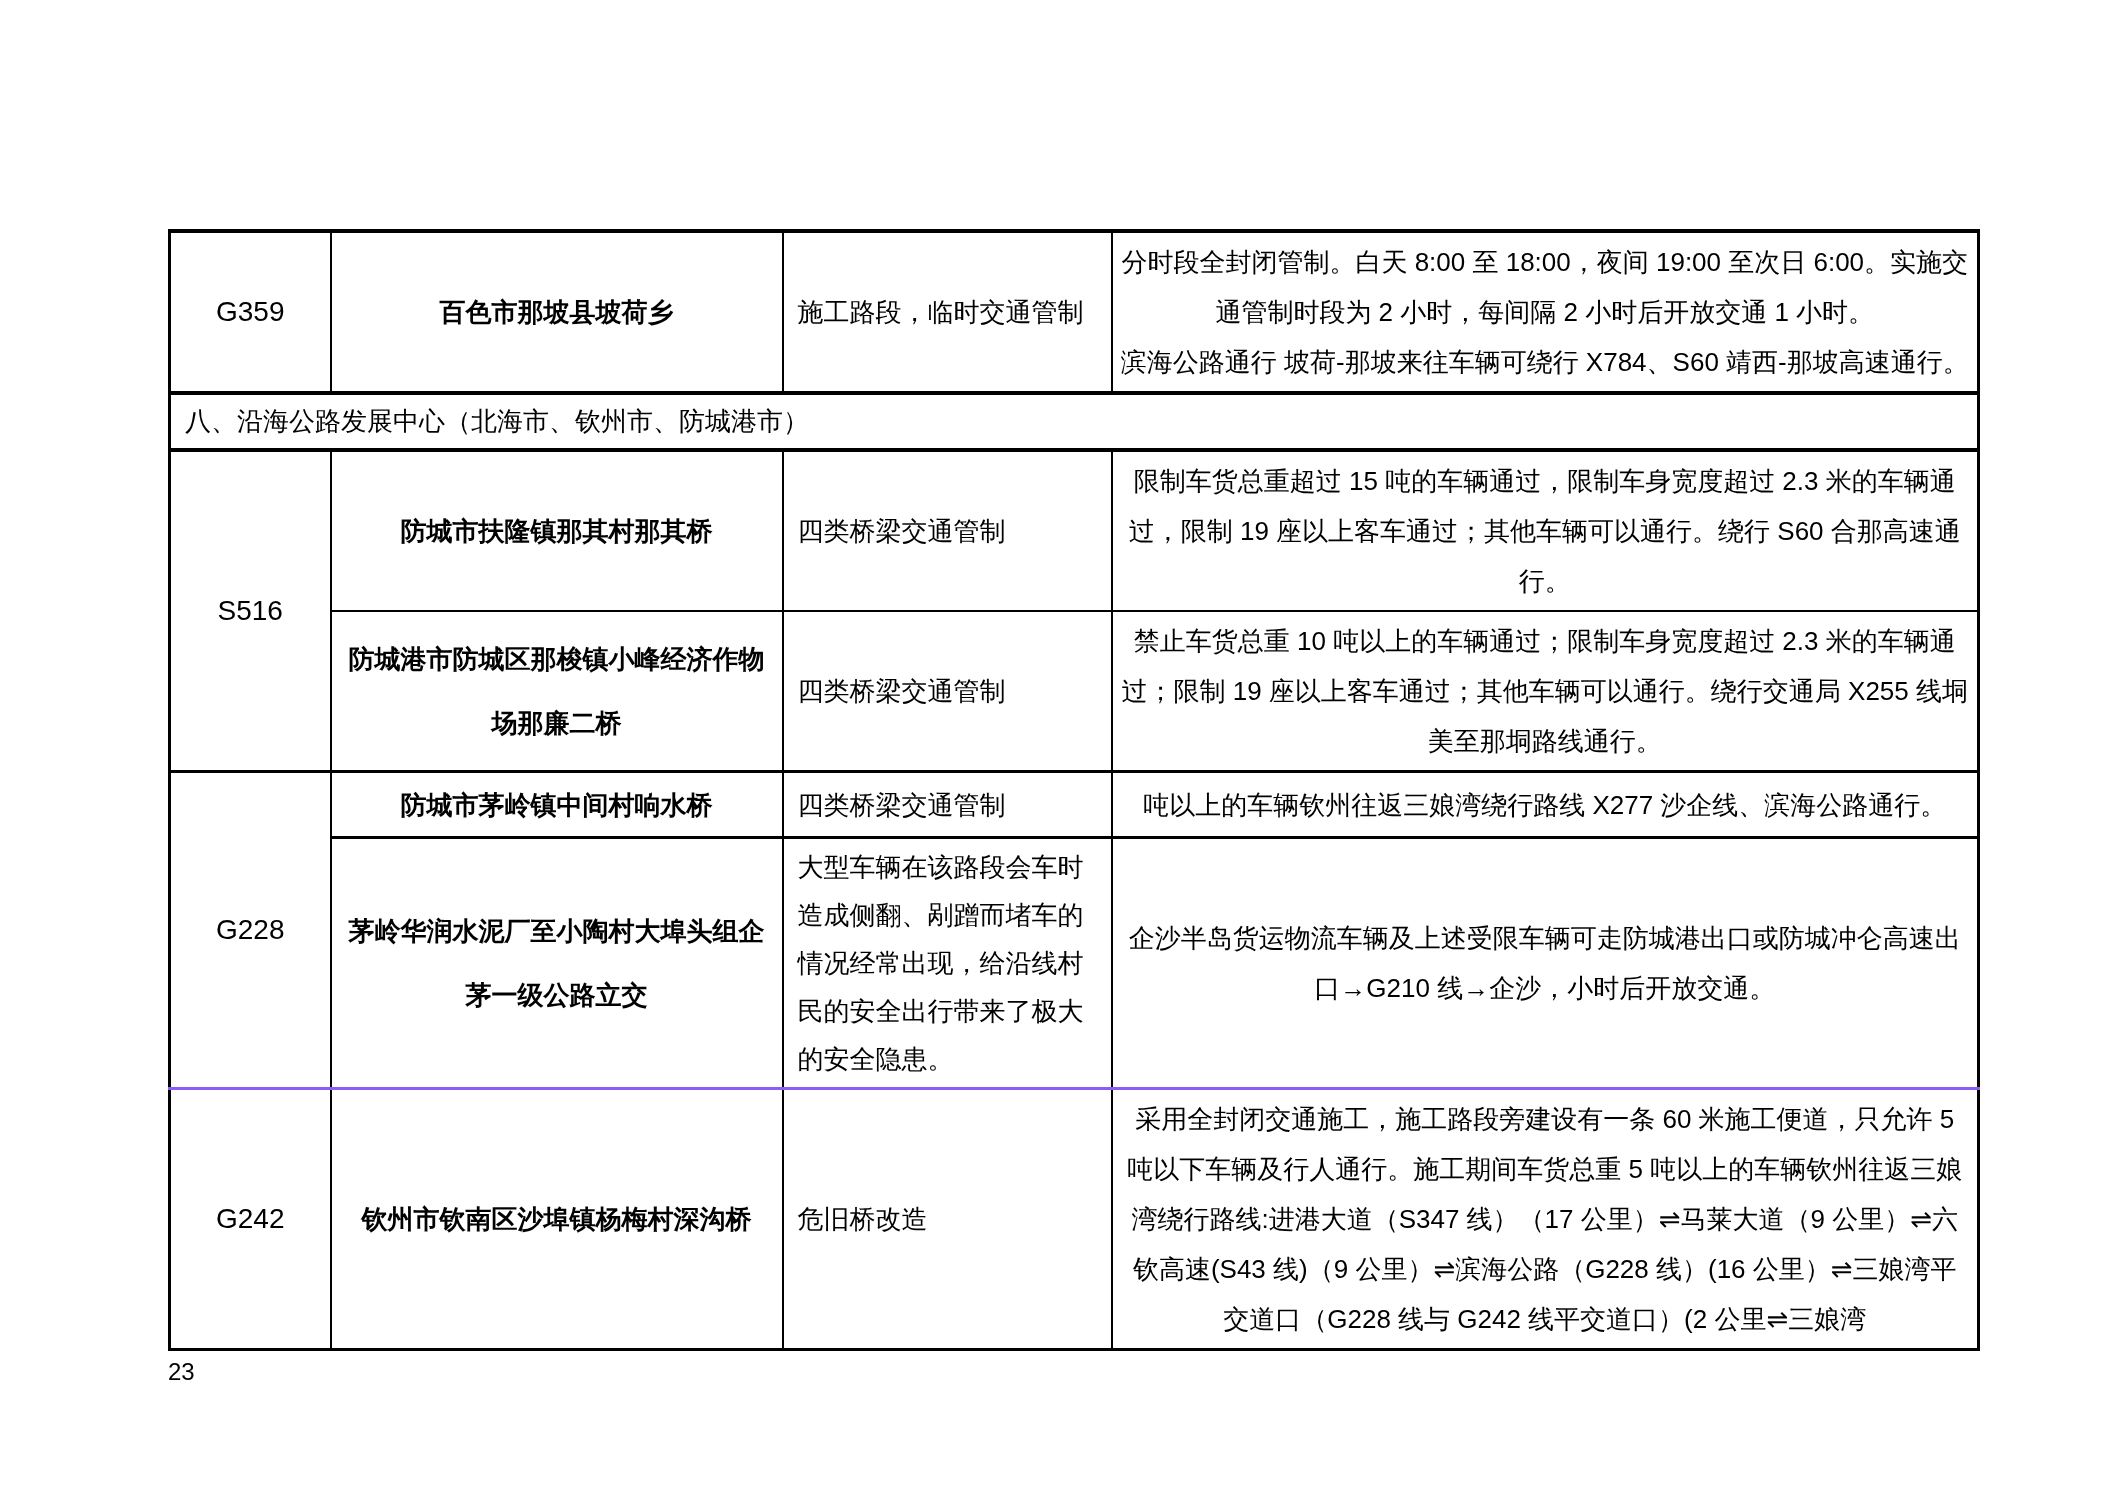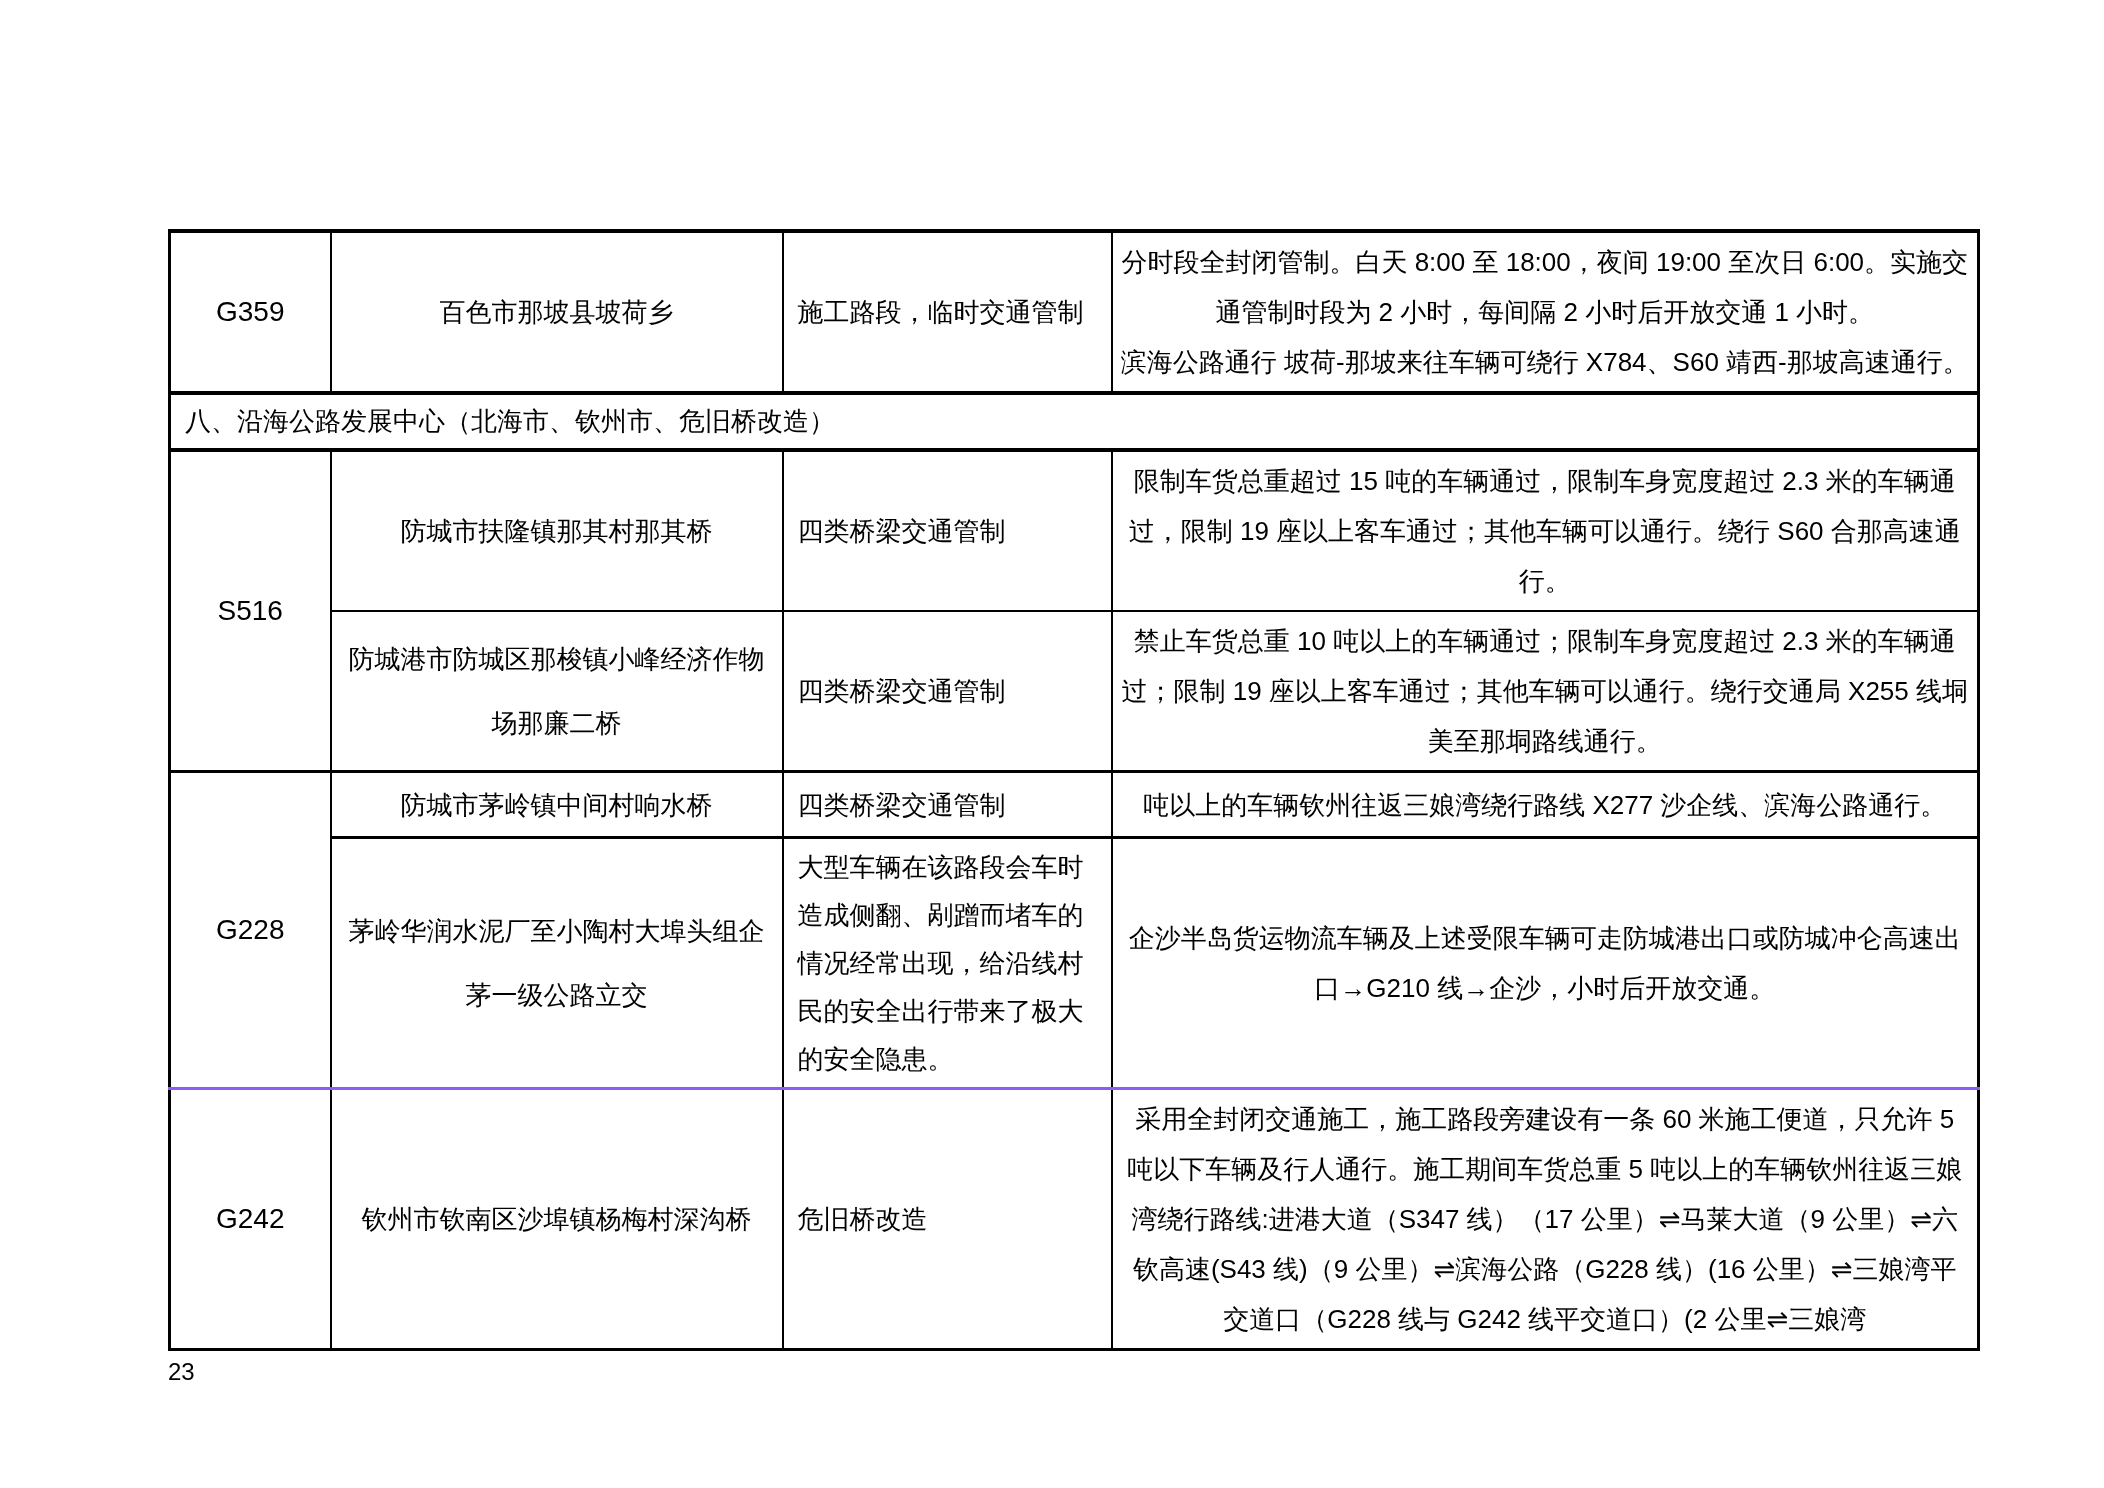--- a/index.html
+++ b/index.html
@@ -26,20 +26,21 @@
     overflow: hidden;
   }
   .c-code {
     text-align: center;
     font-size: 28px;
   }
   .c-loc {
     text-align: center;
     padding: 4px 15px;
     line-height: 64px;
+    font-weight: bold;
   }
   .c-ctrl {
     text-align: left;
     padding: 4px 14px;
     line-height: 48px;
   }
   .c-detail {
     text-align: center;
     padding: 4px 8px;
     line-height: 50px;
@@ -80,21 +81,21 @@
       <td class="c-code">G359</td>
       <td class="c-loc">百色市那坡县坡荷乡</td>
       <td class="c-ctrl">施工路段，临时交通管制</td>
       <td class="c-detail">
         <div>分时段全封闭管制。白天 8:00 至 18:00，夜间 19:00 至次日 6:00。实施交通管制时段为 2 小时，每间隔 2 小时后开放交通 1 小时。</div>
         <div>滨海公路通行 坡荷-那坡来往车辆可绕行 X784、S60 靖西-那坡高速通行。</div>
       </td>
     </tr>
 
     <tr class="r-section" style="height:57px">
-      <td class="c-section" colspan="4">八、沿海公路发展中心（北海市、钦州市、危旧桥改造）</td>
+      <td class="c-section" colspan="4">八、沿海公路发展中心（北海市、钦州市、防城港市）</td>
     </tr>
 
     <tr class="r-s516a" style="height:151px">
       <td class="c-code" rowspan="2">S516</td>
       <td class="c-loc">防城市扶隆镇那其村那其桥</td>
       <td class="c-ctrl">四类桥梁交通管制</td>
       <td class="c-detail">限制车货总重超过 15 吨的车辆通过，限制车身宽度超过 2.3 米的车辆通过，限制 19 座以上客车通过；其他车辆可以通行。绕行 S60 合那高速通行。</td>
     </tr>
     <tr class="r-s516b" style="height:144px">
       <td class="c-loc">防城港市防城区那梭镇小峰经济作物场那廉二桥</td>

